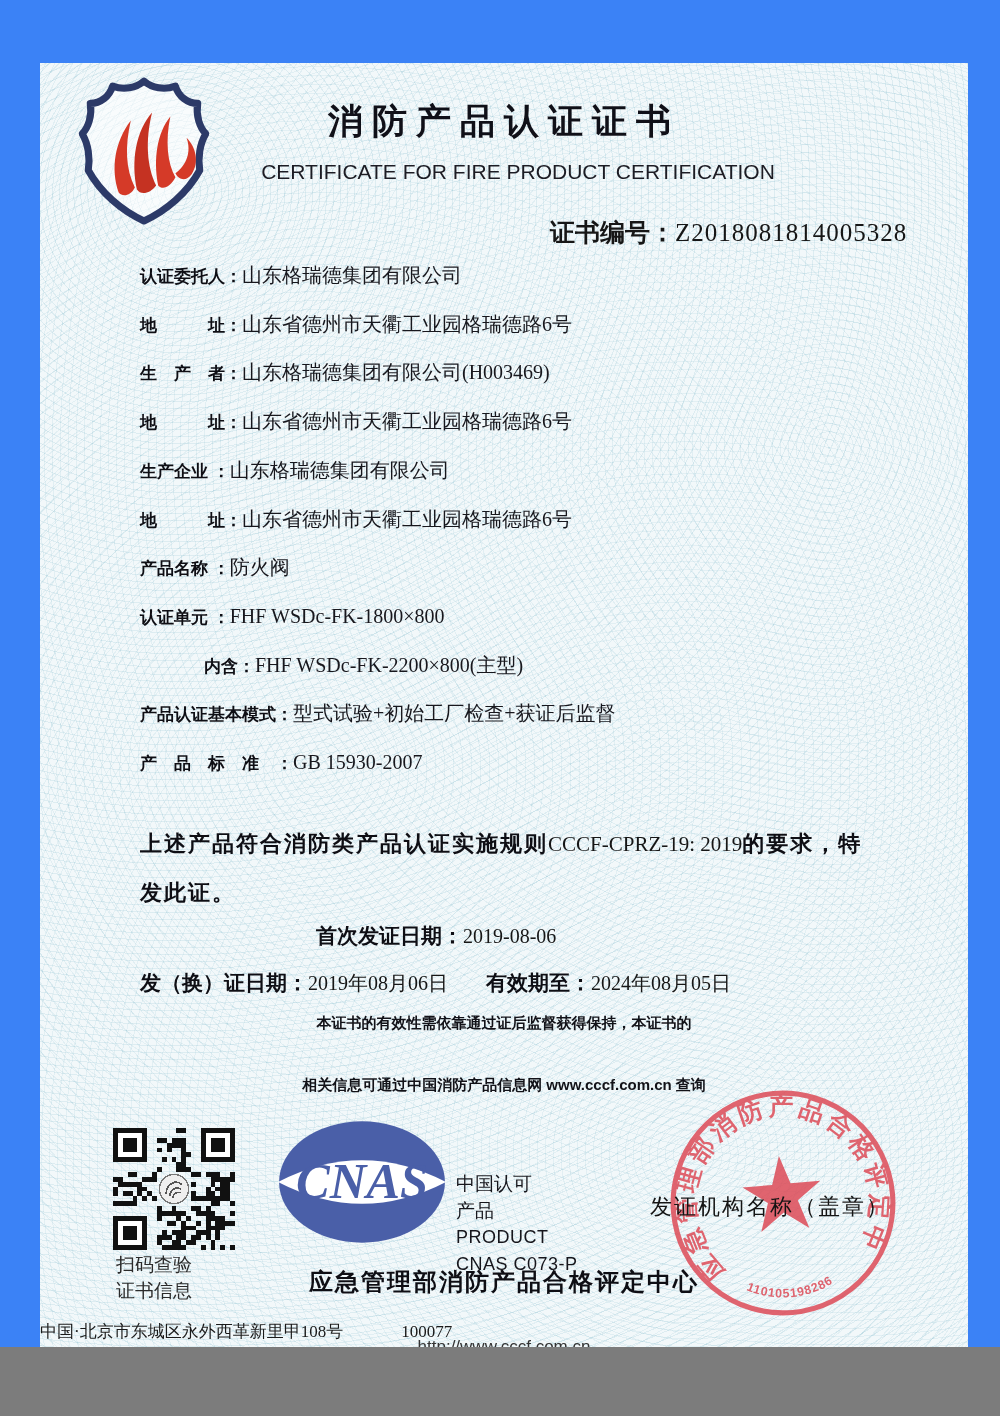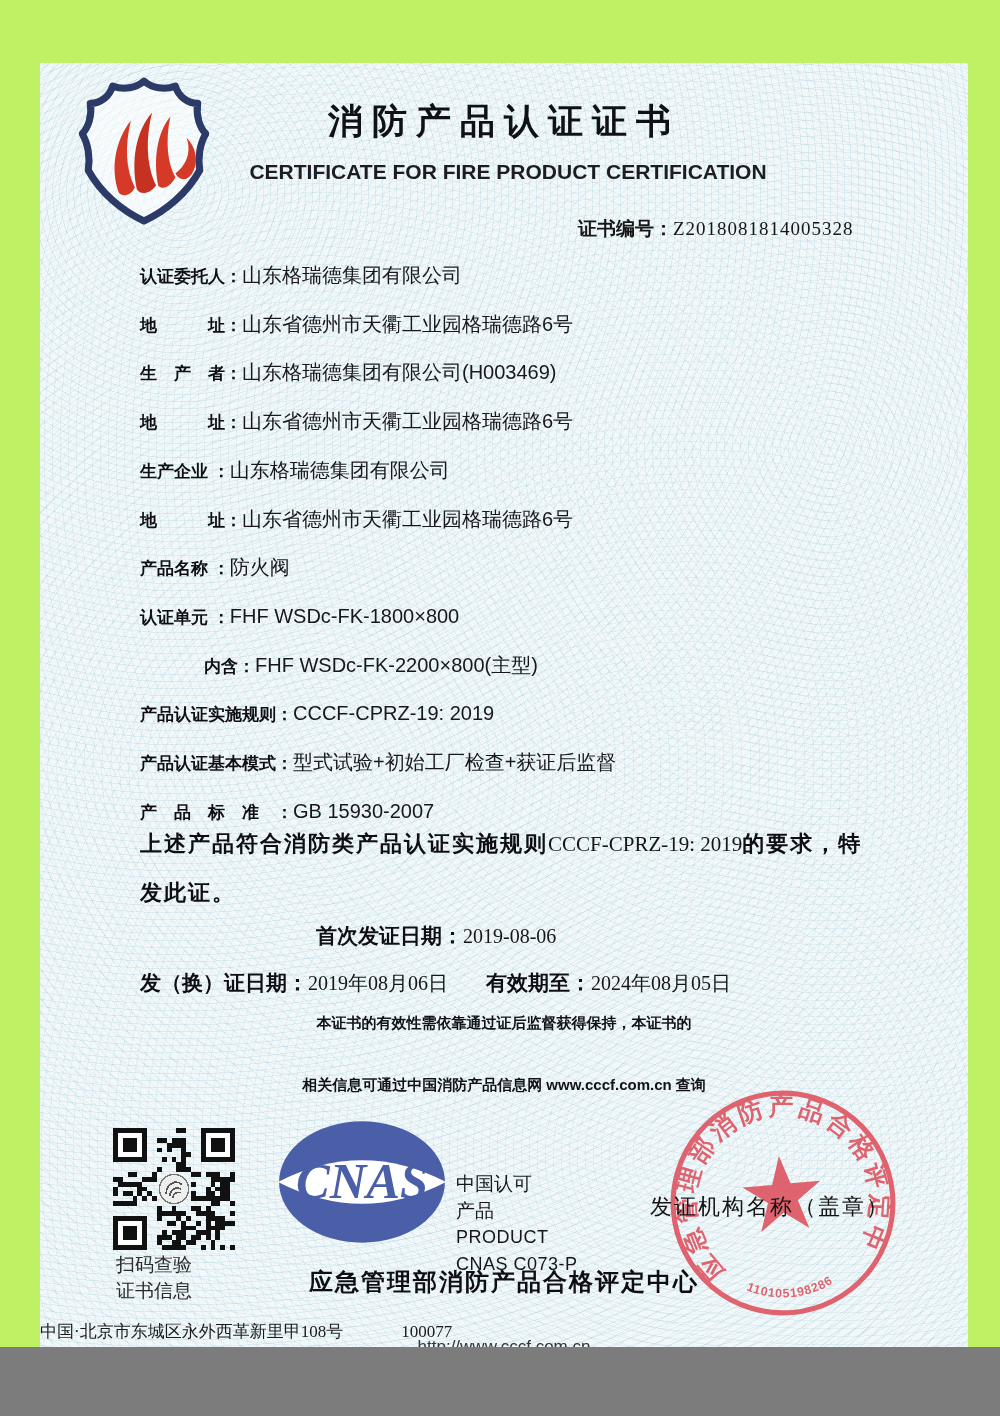--- a/index.html
+++ b/index.html
@@ -1,41 +1,41 @@
 <!DOCTYPE html>
 <html><head>
 <meta charset="utf-8">
 <style>
   html,body{margin:0;padding:0;background:#fff;}
-  .page{position:relative;width:1000px;height:1416px;background:#bef264;overflow:hidden;
+  .page{position:relative;width:1000px;height:1416px;background:#3b82f6;overflow:hidden;
         font-family:"Liberation Sans",sans-serif;color:#161616;}
   
   .pattern{position:absolute;left:40px;top:63px;width:928px;height:1284px;
     background-color:#f2f8fa;
     background-image:
       repeating-radial-gradient(circle at 15% 10%, rgba(110,175,195,.16) 0 1px, transparent 1px 7px),
       repeating-radial-gradient(circle at 85% 30%, rgba(110,175,195,.13) 0 1px, transparent 1px 8px),
       repeating-radial-gradient(circle at 30% 55%, rgba(110,175,195,.12) 0 1px, transparent 1px 9px),
       repeating-radial-gradient(circle at 70% 85%, rgba(110,175,195,.12) 0 1px, transparent 1px 8px);
   }
   .title{position:absolute;left:40px;width:928px;top:98px;text-align:center;
          font-size:35px;font-weight:700;letter-spacing:9px;color:#101018;}
-  .subtitle{position:absolute;left:44px;width:928px;top:160px;text-align:center;
-         font-size:21px;font-weight:700;color:#1c1c24;letter-spacing:0;}
-  .certno{position:absolute;left:578px;top:216px;font-size:19px;white-space:nowrap;text-align:center;}
+  .subtitle{position:absolute;left:54px;width:928px;top:160px;text-align:center;
+         font-size:21px;font-weight:400;color:#1c1c24;letter-spacing:0;}
+  .certno{position:absolute;left:550px;top:216px;font-size:25px;white-space:nowrap;text-align:center;}
   .certno .lab{font-weight:600;}
   .certno .num{font-family:"Liberation Serif",serif;letter-spacing:1px;}
 
   .logo{position:absolute;left:72px;top:74px;width:144px;height:152px;}
 
   .fields{position:absolute;left:140px;top:252px;width:800px;}
   .frow{line-height:47.7px;white-space:nowrap;}
   .frow.indent{padding-left:64px;}
   .flabel{font-size:17px;font-weight:700;color:#0e0e14;}
-  .fvalue{font-size:20px;font-family:Liberation Sans, sans-serif;color:#17171d;}
+  .fvalue{font-size:20px;font-family:Liberation Serif, serif;color:#17171d;}
 
   .statement{position:absolute;left:140px;top:820px;width:740px;line-height:47px;}
   .st-b{font-size:22px;font-weight:700;letter-spacing:2px;color:#0e0e14;}
   .st-code{font-size:21px;font-family:"Liberation Serif",serif;}
 
   .first-issue{position:absolute;left:316px;top:922px;white-space:nowrap;}
   .reissue{position:absolute;left:140px;top:969px;white-space:nowrap;}
   .dlabel{font-size:21px;font-weight:700;color:#0e0e14;}
   .dvalue{font-size:20px;font-family:"Liberation Serif",serif;}
   .dgap{display:inline-block;width:38px;}
@@ -91,21 +91,20 @@
   <div class="fields">
     <div class="frow"><span class="flabel">认证委托人：</span><span class="fvalue">山东格瑞德集团有限公司</span></div>
     <div class="frow"><span class="flabel">地　　　址：</span><span class="fvalue">山东省德州市天衢工业园格瑞德路6号</span></div>
     <div class="frow"><span class="flabel">生　产　者：</span><span class="fvalue">山东格瑞德集团有限公司(H003469)</span></div>
     <div class="frow"><span class="flabel">地　　　址：</span><span class="fvalue">山东省德州市天衢工业园格瑞德路6号</span></div>
     <div class="frow"><span class="flabel">生产企业 ：</span><span class="fvalue">山东格瑞德集团有限公司</span></div>
     <div class="frow"><span class="flabel">地　　　址：</span><span class="fvalue">山东省德州市天衢工业园格瑞德路6号</span></div>
     <div class="frow"><span class="flabel">产品名称 ：</span><span class="fvalue">防火阀</span></div>
     <div class="frow"><span class="flabel">认证单元 ：</span><span class="fvalue">FHF WSDc-FK-1800×800</span></div>
     <div class="frow indent"><span class="flabel">内含：</span><span class="fvalue">FHF WSDc-FK-2200×800(主型)</span></div>
-    <div class="frow"><span class="flabel">产品认证实施规则：</span><span class="fvalue">CCCF-CPRZ-19: 2019</span></div>
     <div class="frow"><span class="flabel">产品认证基本模式：</span><span class="fvalue">型式试验+初始工厂检查+获证后监督</span></div>
     <div class="frow"><span class="flabel">产　品　标　准　：</span><span class="fvalue">GB 15930-2007</span></div>
   </div>
 
   <div class="statement">
     <span class="st-b">上述产品符合消防类产品认证实施规则</span><span class="st-code">CCCF-CPRZ-19: 2019</span><span class="st-b">的要求，特发此证。</span>
   </div>
 
   <div class="first-issue">
     <span class="dlabel">首次发证日期：</span><span class="dvalue">2019-08-06</span>

